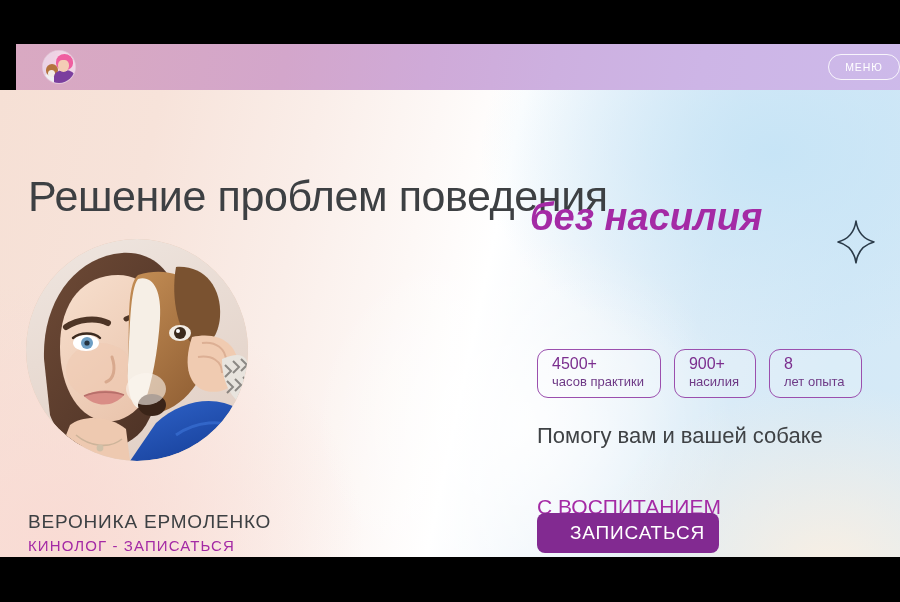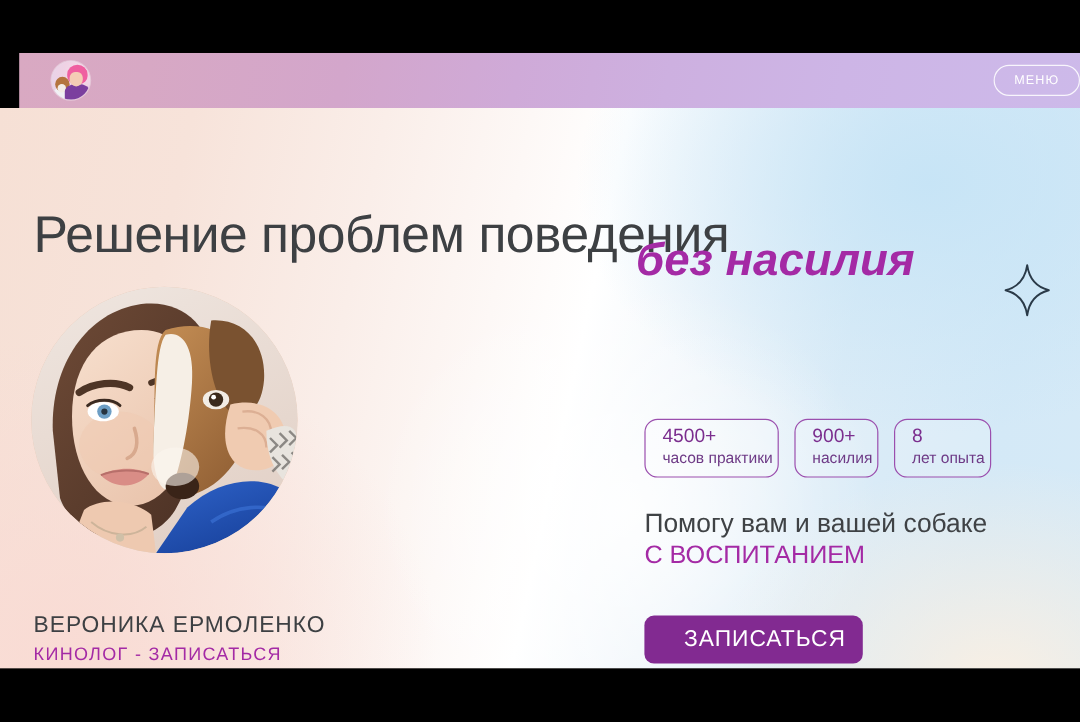--- a/index.html
+++ b/index.html
@@ -223,21 +223,21 @@
   #stats {
     position: absolute;
     left: 537px;
     top: 259px;
     display: flex;
     gap: 13px;
   }
   .stat {
     border: 1.2px solid #9b4fae;
     border-radius: 11px;
-    padding: 8px 4px 9px 14px;
+    padding: 8px 16px 9px 14px;
     box-sizing: border-box;
     height: 49px;
     display: flex;
     flex-direction: column;
     justify-content: center;
     background: rgba(255,255,255,0.18);
   }
   .stat .num {
     font-size: 16px;
     color: #7b2e8e;
@@ -262,20 +262,21 @@
     font-size: 22px;
     color: #3f4245;
     line-height: 1.28;
     white-space: nowrap;
   }
   #pitch .l2 {
     font-size: 21px;
     color: #a42aa5;
     line-height: 1.28;
     white-space: nowrap;
+    margin-top: 44px;
   }
 
   
   #cta {
     position: absolute;
     left: 537px;
     top: 423px;
     width: 182px;
     height: 40px;
     background: #822a91;

